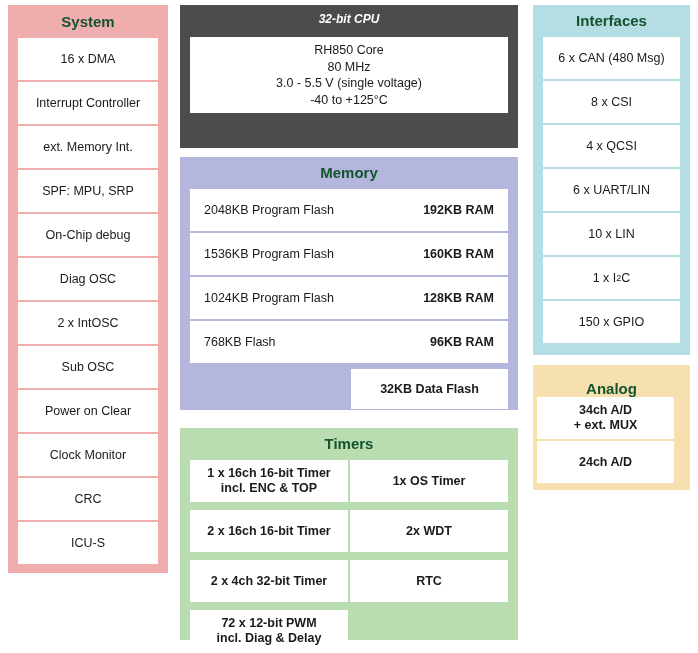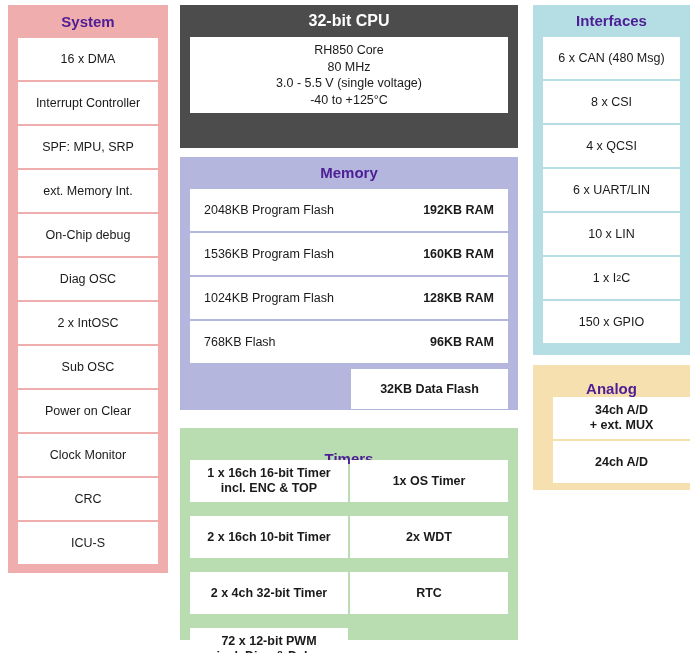--- a/index.html
+++ b/index.html
@@ -25,21 +25,21 @@
     position: absolute;
     box-sizing: border-box;
     padding: 0;
   }
 
   .panel-title {
     text-align: center;
     font-weight: bold;
     font-size: 15px;
     line-height: 1;
-    color: #4c1d95;
+    color: #14532d;
   }
 
   .cell {
     background: #ffffff;
     box-sizing: border-box;
     display: flex;
     align-items: center;
     justify-content: center;
     text-align: center;
     font-size: 12.5px;
@@ -72,21 +72,22 @@
   #cpu-panel {
     left: 180px;
     top: 5px;
     width: 338px;
     height: 143px;
     background: #4c4c4c;
   }
   #cpu-panel .panel-title {
     color: #ffffff;
     padding-top: 8px;
-    font-size: 16px;
+    font-size: 12px;
+    font-style: italic;
   }
   #cpu-core-box {
     position: absolute;
     left: 10px;
     top: 32px;
     width: 318px;
     height: 76px;
     background: #ffffff;
     display: flex;
     flex-direction: column;
@@ -158,31 +159,31 @@
   }
 
   
   #timers-panel {
     left: 180px;
     top: 428px;
     width: 338px;
     height: 212px;
     background: #b9dcb0;
   }
-  #timers-panel .panel-title { padding-top: 23px; }
+  #timers-panel .panel-title { padding-top: 8px; }
   #timers-grid {
     position: absolute;
     left: 10px;
     top: 32px;
     width: 318px;
   }
   .timer-row {
     display: flex;
     gap: 2px;
-    margin-bottom: 14px;
+    margin-bottom: 8px;
   }
   .timer-cell-left {
     width: 158px;
     height: 42px;
     background: #ffffff;
     display: flex;
     align-items: center;
     justify-content: center;
     text-align: center;
     font-size: 12.5px;
@@ -234,21 +235,21 @@
   #analog-panel {
     left: 533px;
     top: 365px;
     width: 157px;
     height: 125px;
     background: #f7e0b0;
   }
   #analog-panel .panel-title { padding-top: 16px; }
   #analog-list {
     position: absolute;
-    left: 20px;
+    left: 4px;
     top: 32px;
     width: 137px;
   }
   #analog-list .cell {
     height: 42px;
     margin-bottom: 2px;
     font-size: 12.5px;
     font-weight: bold;
     white-space: pre-line;
     line-height: 1.2;
@@ -259,22 +260,22 @@
 </head>
 <body>
 
 <div id="diagram">
 
   <div class="panel" id="system-panel">
     <div class="panel-title">System</div>
     <div id="system-list">
         <div class="cell">16 x DMA</div>
         <div class="cell">Interrupt Controller</div>
+        <div class="cell">ext. Memory Int.</div>
         <div class="cell">SPF: MPU, SRP</div>
-        <div class="cell">ext. Memory Int.</div>
         <div class="cell">On-Chip debug</div>
         <div class="cell">Diag OSC</div>
         <div class="cell">2 x IntOSC</div>
         <div class="cell">Sub OSC</div>
         <div class="cell">Power on Clear</div>
         <div class="cell">Clock Monitor</div>
         <div class="cell">CRC</div>
         <div class="cell">ICU-S</div>
       </div>
   </div>
@@ -315,21 +316,21 @@
 
   <div class="panel" id="timers-panel">
     <div class="panel-title">Timers</div>
     <div id="timers-grid">
         <div class="timer-row">
           <div class="timer-cell-left">1 x 16ch 16-bit Timer
 incl. ENC &amp; TOP</div>
           <div class="timer-cell-right">1x OS Timer</div>
         </div>
         <div class="timer-row">
-          <div class="timer-cell-left">2 x 16ch 10-bit Timer</div>
+          <div class="timer-cell-left">2 x 16ch 16-bit Timer</div>
           <div class="timer-cell-right">2x WDT</div>
         </div>
         <div class="timer-row">
           <div class="timer-cell-left">2 x 4ch 32-bit Timer</div>
           <div class="timer-cell-right">RTC</div>
         </div>
         <div class="timer-row">
           <div class="timer-cell-left">72 x 12-bit PWM
 incl. Diag &amp; Delay</div>
           <div class="timer-cell-empty"></div>

